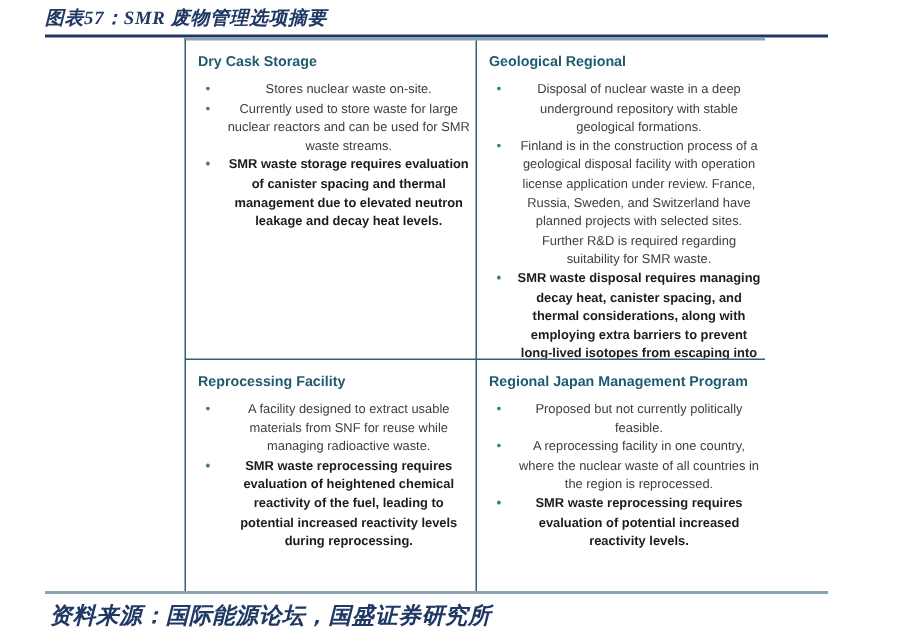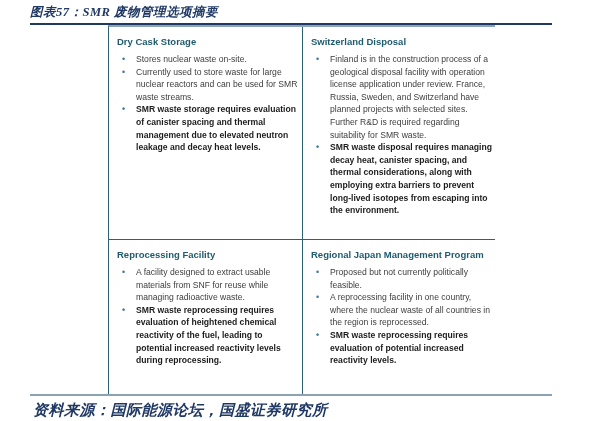--- a/index.html
+++ b/index.html
@@ -23,42 +23,42 @@
     background:var(--rule_gray,#8AA4B4);
   }
   .source-note {
     position:absolute; left:33px; top:401px;
     font-family:"Liberation Serif", serif;
     font-style:italic; font-weight:bold;
     font-size:15px; color:var(--navy,#1F3864);
     letter-spacing:0.5px; white-space:nowrap;
   }
   .options-table {
-    position:absolute; left:108px; top:25px; width:387px; height:370px;
+    position:absolute; left:123px; top:25px; width:387px; height:370px;
     box-sizing:border-box;
     border-top:2px solid var(--rule_gray,#8AA4B4);
     border-left:1px solid var(--border,#2E6173);
     display:grid;
     grid-template-columns:194px auto;
     grid-template-rows:213px auto;
   }
   .cell {
     box-sizing:border-box;
     padding:7px 3px 0 8px;
     overflow:hidden;
   }
   .cell.col-left  { border-right:1px solid var(--border,#2E6173); }
   .cell.row-top   { border-bottom:1px solid var(--border,#2E6173); }
   .cell-header {
     font-size:9.5px; font-weight:bold;
     color:var(--header_teal,#1F5B6E);
     margin:2px 0 4px 0;
   }
   ul.bullet-list {
-    list-style:none; margin:6px 0 0 0; padding:0 0 0 19px;
+    list-style:none; margin:6px 0 0 0; padding:0 0 0 19px;text-align:center;
   }
   ul.bullet-list li {
     position:relative;
     font-size:8.6px; line-height:12.6px;
     color:var(--body_text,#3D3D3D);
   }
   ul.bullet-list li::before {
     content:"\2022";
     position:absolute; left:-14px; top:0;
     color:var(--bullet,#3C7A8F);
@@ -82,22 +82,23 @@
     <div class="cell col-left row-top">
       <div class="cell-header">Dry Cask Storage</div>
       <ul class="bullet-list">
         <li>Stores nuclear waste on-site.</li>
         <li>Currently used to store waste for large nuclear reactors and can be used for SMR waste streams.</li>
         <li class="b">SMR waste storage requires evaluation of canister spacing and thermal management due to elevated neutron leakage and decay heat levels.</li>
       </ul>
     </div>
 
     <div class="cell row-top">
-      <div class="cell-header">Switzerland Disposal</div>
+      <div class="cell-header">Geological Regional</div>
       <ul class="bullet-list">
+        <li>Disposal of nuclear waste in a deep underground repository with stable geological formations.</li>
         <li>Finland is in the construction process of a geological disposal facility with operation license application under review. France, Russia, Sweden, and Switzerland have planned projects with selected sites. Further R&amp;D is required regarding suitability for SMR waste.</li>
         <li class="b">SMR waste disposal requires managing decay heat, canister spacing, and thermal considerations, along with employing extra barriers to prevent long-lived isotopes from escaping into the environment.</li>
       </ul>
     </div>
 
     <div class="cell col-left">
       <div class="cell-header">Reprocessing Facility</div>
       <ul class="bullet-list">
         <li>A facility designed to extract usable materials from SNF for reuse while managing radioactive waste.</li>
         <li class="b">SMR waste reprocessing requires evaluation of heightened chemical reactivity of the fuel, leading to potential increased reactivity levels during reprocessing.</li>

